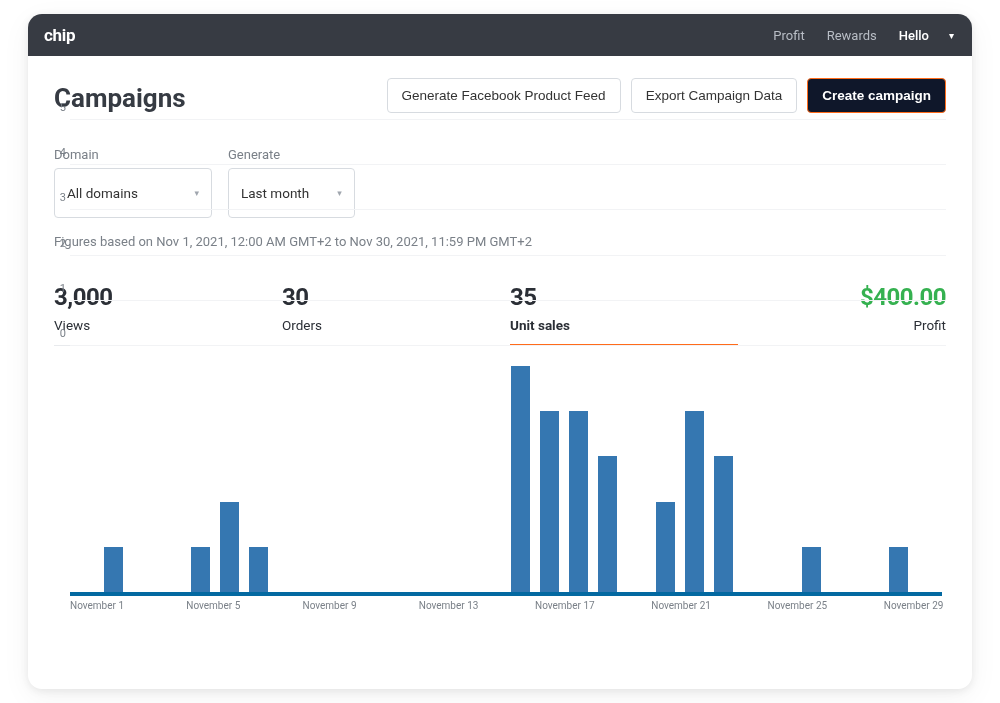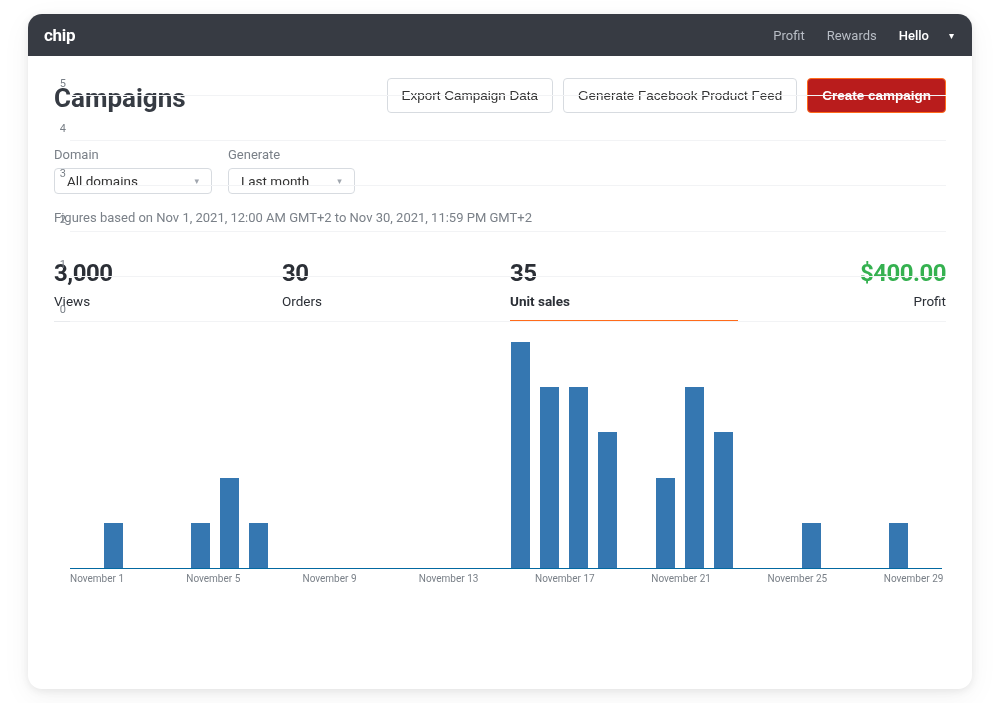--- a/index.html
+++ b/index.html
@@ -49,37 +49,37 @@
   .btn {
     border: 1px solid #d7dbe0;
     background: #fff;
     padding: 9px 14px;
     border-radius: 4px;
     font-size: 13.5px;
     color: #333;
     cursor: pointer;
   }
   .btn-primary {
-    background: #b91c1c;
+    background: #0f172a;
     border-color: #ff6b1a;
     color: #fff;
     font-weight: 600;
   }
   
   .filters { display: flex; gap: 16px; margin-top: 34px; }
   .filter label {
     display: block;
     font-size: 13px;
     color: #7a8088;
     margin-bottom: 6px;
   }
   .select-box {
     border: 1px solid #d7dbe0;
     border-radius: 4px;
-    padding: 4px 12px;
+    padding: 16px 12px;
     font-size: 13.5px;
     color: #333;
     display: flex;
     align-items: center;
     gap: 28px;
     cursor: pointer;
     min-width: 108px;
   }
   .filter:first-child .select-box { min-width: 158px; gap: 46px; }
   .caret {
@@ -156,21 +156,21 @@
     position: relative;
   }
   .bar {
     width: 66%;
     background: #3577b1;
   }
   .xaxis {
     position: absolute;
     left: 0; right: 4px; bottom: 0;
     height: 20px;
-    border-top: 1px solid #0369a1;
+    border-top: 4px solid #0369a1;
     display: flex;
   }
   .xlabel-slot { flex: 1 1 0; position: relative; }
   .xlabel {
     position: absolute; top: 4px; left: 0;
     font-size: 10px; color: #7a8088; white-space: nowrap;
   }
 </style>
 </head>
 <body>
@@ -186,22 +186,22 @@
         <span>Hello</span>
         <span class="chev">▾</span>
       </span>
     </div>
   </div>
 
   <div class="content">
     <div class="header-row">
       <h1 class="page-title">Campaigns</h1>
       <div class="btn-row">
+        <button class="btn">Generate Facebook Product Feed</button>
         <button class="btn">Export Campaign Data</button>
-        <button class="btn">Generate Facebook Product Feed</button>
         <button class="btn btn-primary">Create campaign</button>
       </div>
     </div>
 
     <div class="filters">
       <div class="filter">
         <label>Domain</label>
         <div class="select-box">
           <span>All domains</span>
           <span class="caret">▾</span>

